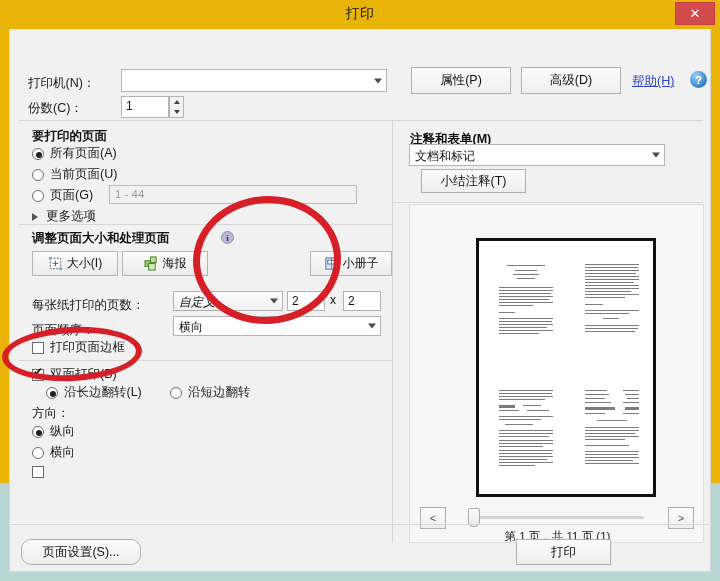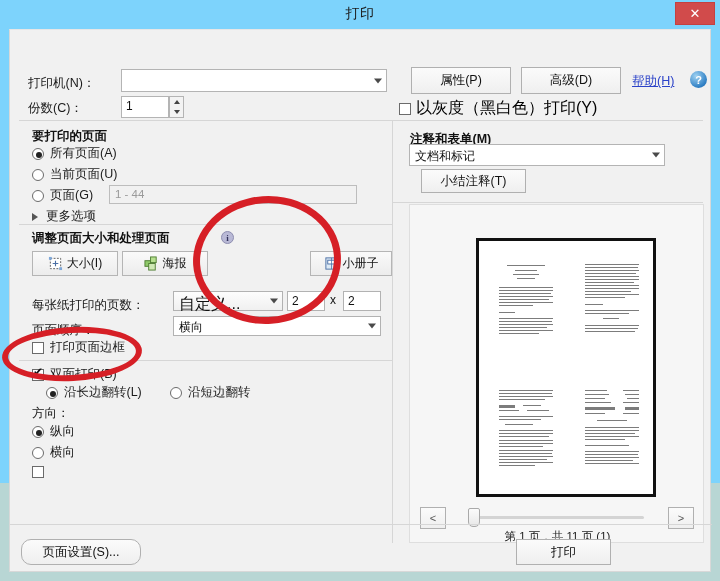--- a/index.html
+++ b/index.html
@@ -7,21 +7,21 @@
     margin: 0; padding: 0;
     width: 720px; height: 581px;
     font-family: "Liberation Sans", "DejaVu Sans", sans-serif;
     overflow: hidden;
   }
   body { background: #b8d6d4; }
 
   
   #window {
     position: absolute; left: 0; top: 0; width: 720px; height: 483px;
-    background: #7dd3fc;
+    background: #eab308;
   }
   #titlebar {
     position: absolute; left: 0; top: 0; width: 720px; height: 29px;
   }
   #title-text {
     position: absolute; left: 0; top: 5px; width: 720px;
     text-align: center; font-size: 14px; color: #1a1a1a;
     letter-spacing: 0.5px;
   }
   #close-button {
@@ -153,21 +153,21 @@
     border-radius: 50%; background: #b9b9d6; border: 1px solid #8e8eb0;
     color: #33335c; font-size: 9px; font-weight: bold;
     display: flex; align-items: center; justify-content: center; font-family: "Liberation Serif", serif;
   }
 
   #pps-label { position: absolute; left: 22px; top: 267px; }
   #pps-select {
     position: absolute; left: 163px; top: 261px; width: 110px; height: 20px;
     background: linear-gradient(#fdfdfd,#f0f0f0); border: 1px solid #b2b2b2;
   }
-  #pps-value { position: absolute; left: 5px; top: 2px; font-size: 16px; color: #111; }
+  #pps-value { position: absolute; left: 5px; top: 2px; font-size: 12px; color: #111; font-style: italic; }
   #pps-cols {
     position: absolute; left: 277px; top: 261px; width: 38px; height: 20px;
     background: #fff; border: 1px solid #b2b2b2; font-size: 12px; color: #111;
     padding-left: 4px; padding-top: 2px;
   }
   #pps-x { position: absolute; left: 320px; top: 263px; font-size: 12px; color: #111; }
   #pps-rows {
     position: absolute; left: 333px; top: 261px; width: 38px; height: 20px;
     background: #fff; border: 1px solid #b2b2b2; font-size: 12px; color: #111;
     padding-left: 4px; padding-top: 2px;
@@ -279,24 +279,20 @@
 
     <div id="copies-label" class="lbl">份数(C)：</div>
     <div id="copies-input">1</div>
     <div id="copies-spin">
       <div class="sp">
           <span class="up"></span>
         </div>
       <div class="sp">
           <span class="dn"></span>
         </div>
-    </div>
-    <div id="grayscale-row">
-      <span class="cb"></span>
-      <span>以灰度（黑白色）打印(Y)</span>
     </div>
 
     <div class="hr" style="left:9px; top:90px; width:684px;"></div>
     <div class="hr" style="left:382px; top:90px; width:1px; height:423px;"></div>
 
     <div class="section-title" style="left:22px; top:98px;">要打印的页面</div>
 
     <div class="opt-row" style="left:22px; top:115px;">
       <span class="rb checked"></span>
       <span>所有页面(A)</span>

